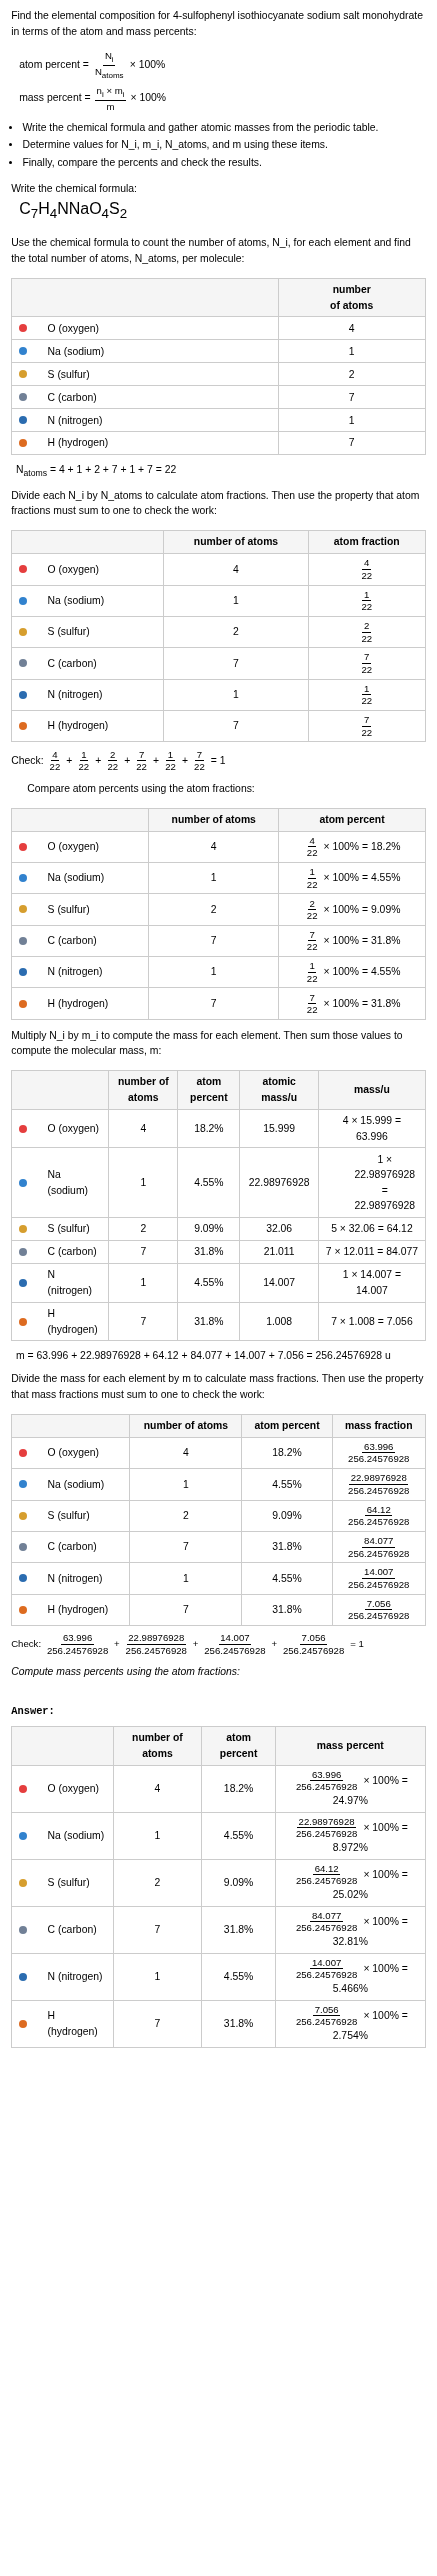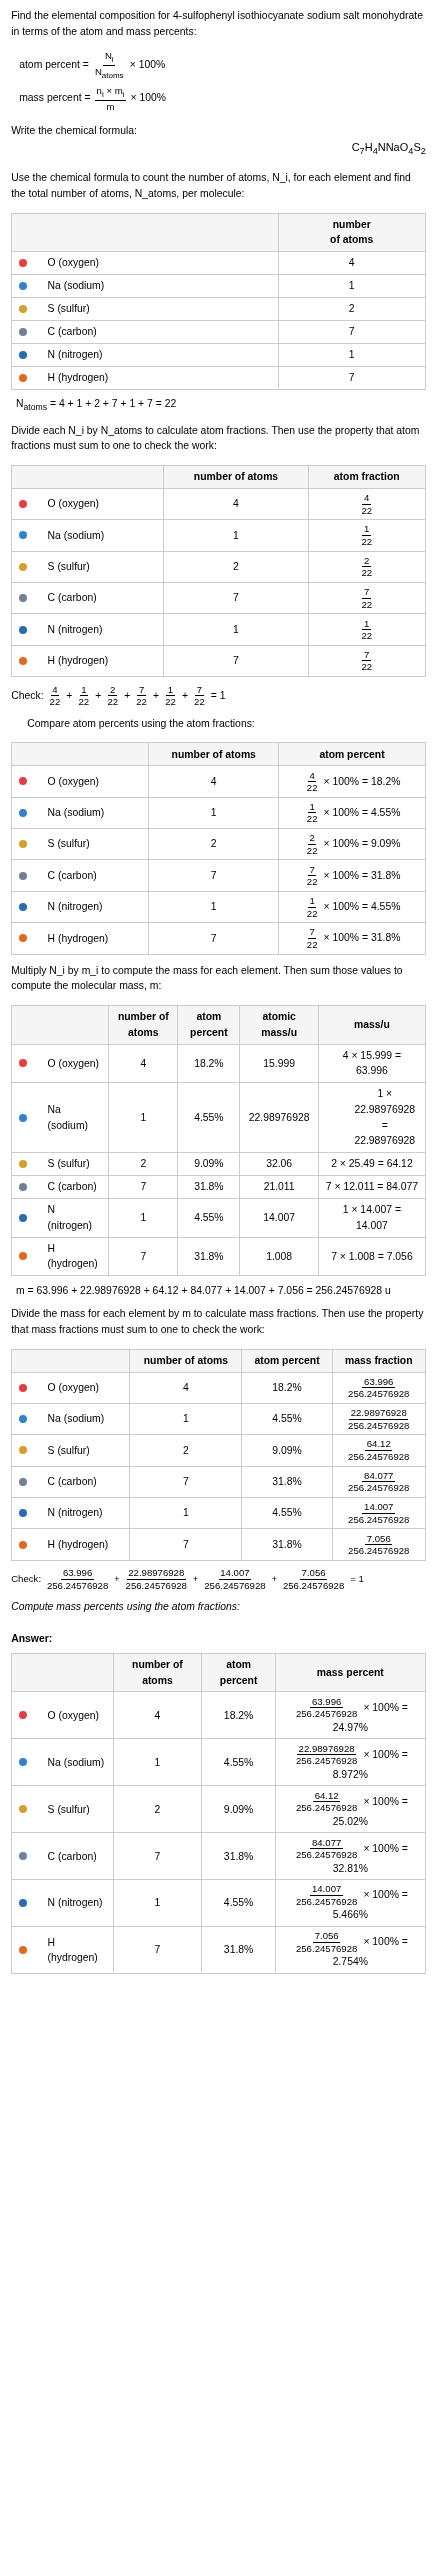--- a/index.html
+++ b/index.html
@@ -37,21 +37,21 @@
       padding: 3.2px 6.4px;
       text-align: center;
       vertical-align: middle;
     }
     th { background: #f5f5f5; }
     td:first-child { text-align: left; }
     .element-label { display: flex; align-items: center; gap: 21px; }
     .dot { width: 8px; height: 8px; border-radius: 50%; display: inline-block; flex-shrink: 0; }
     .plan-list { margin: 4.8px 0 4.8px 11.2px; }
     .plan-list li { margin-bottom: 1.6px; }
-    .answer-section { margin-top: 16px; }
+    .answer-section { margin-top: 24px; font-family: Liberation Mono, monospace; }
     .check-line { font-size: 10.4px; margin: 4.8px 0; }
     .eq { margin: 3.2px 0 3.2px 4.8px; font-size: 10.4px; }
   </style>
 </head>
 <body>
 
 <div class="section">
   <span>Find the elemental composition for 4-sulfophenyl isothiocyanate sodium salt monohydrate in terms of the atom and mass percents:</span>
 </div>
 
@@ -66,25 +66,30 @@
 <div class="math-block">
   mass percent = 
   <span class="fraction">
     <span class="numer">n<sub>i</sub> × m<sub>i</sub></span>
     <span class="denom">m</span>
   </span>
   × 100%
 </div>
 
 <div class="section" style="margin-top:8px;">
+  <ul class="plan-list">
+    <li>Write the chemical formula and gather atomic masses from the periodic table.</li>
+    <li>Determine values for N_i, m_i, N_atoms, and m using these items.</li>
+    <li>Finally, compare the percents and check the results.</li>
+  </ul>
 </div>
 
 <div class="section">
   <div>Write the chemical formula:</div>
-  <div style="margin-left:8px; font-size:11px;text-align:right;">
+  <div style="margin-left:8px; font-size:16px;">
     C<sub>7</sub>H<sub>4</sub>NNaO<sub>4</sub>S<sub>2</sub>
   </div>
 </div>
 
 <div class="section">
   <div>Use the chemical formula to count the number of atoms, N_i, for each element and find the total number of atoms, N_atoms, per molecule:</div>
 </div>
 
 <table>
   <thead>
@@ -439,21 +444,21 @@
       <tr>
         <td>
     <div class="element-label">
       <span class="dot" style="background:#d69e2e;"></span>
       <span>S (sulfur)</span>
     </div>
   </td>
         <td>2</td>
      <td>9.09%</td>
      <td>32.06</td>
-     <td style="white-space:pre-wrap;">2 × 25.49 = 64.12</td>
+     <td style="white-space:pre-wrap;">5 × 32.06 = 64.12</td>
       </tr>
       <tr>
         <td>
     <div class="element-label">
       <span class="dot" style="background:#718096;"></span>
       <span>C (carbon)</span>
     </div>
   </td>
         <td>7</td>
      <td>31.8%</td>

